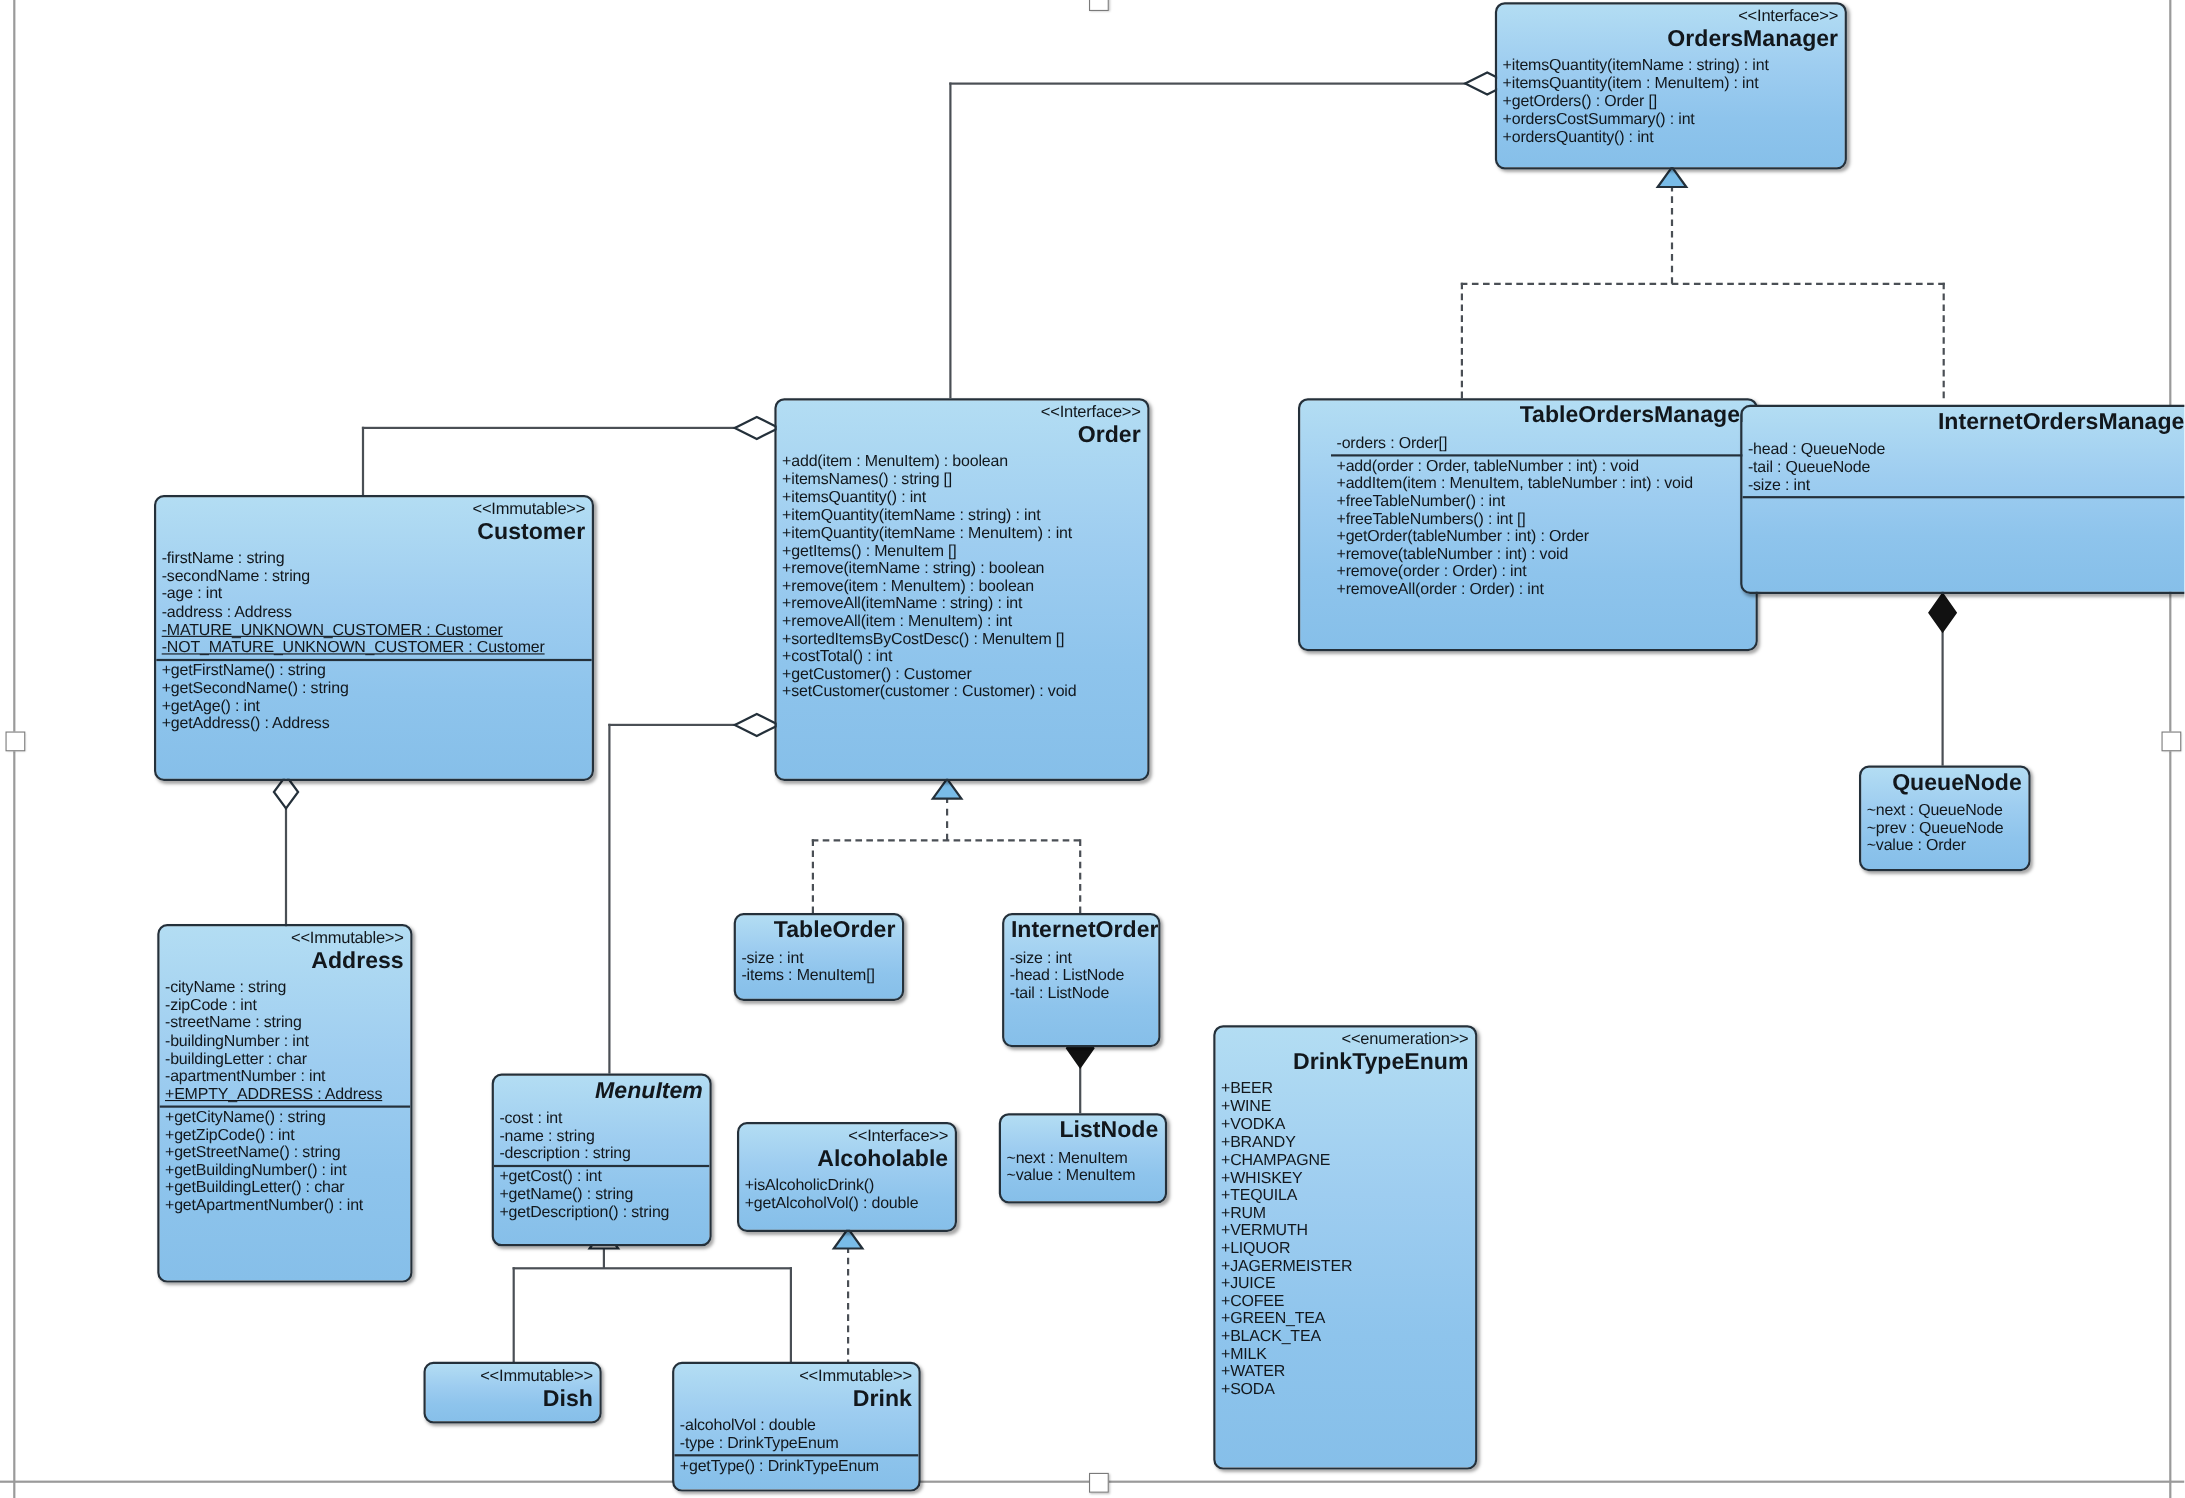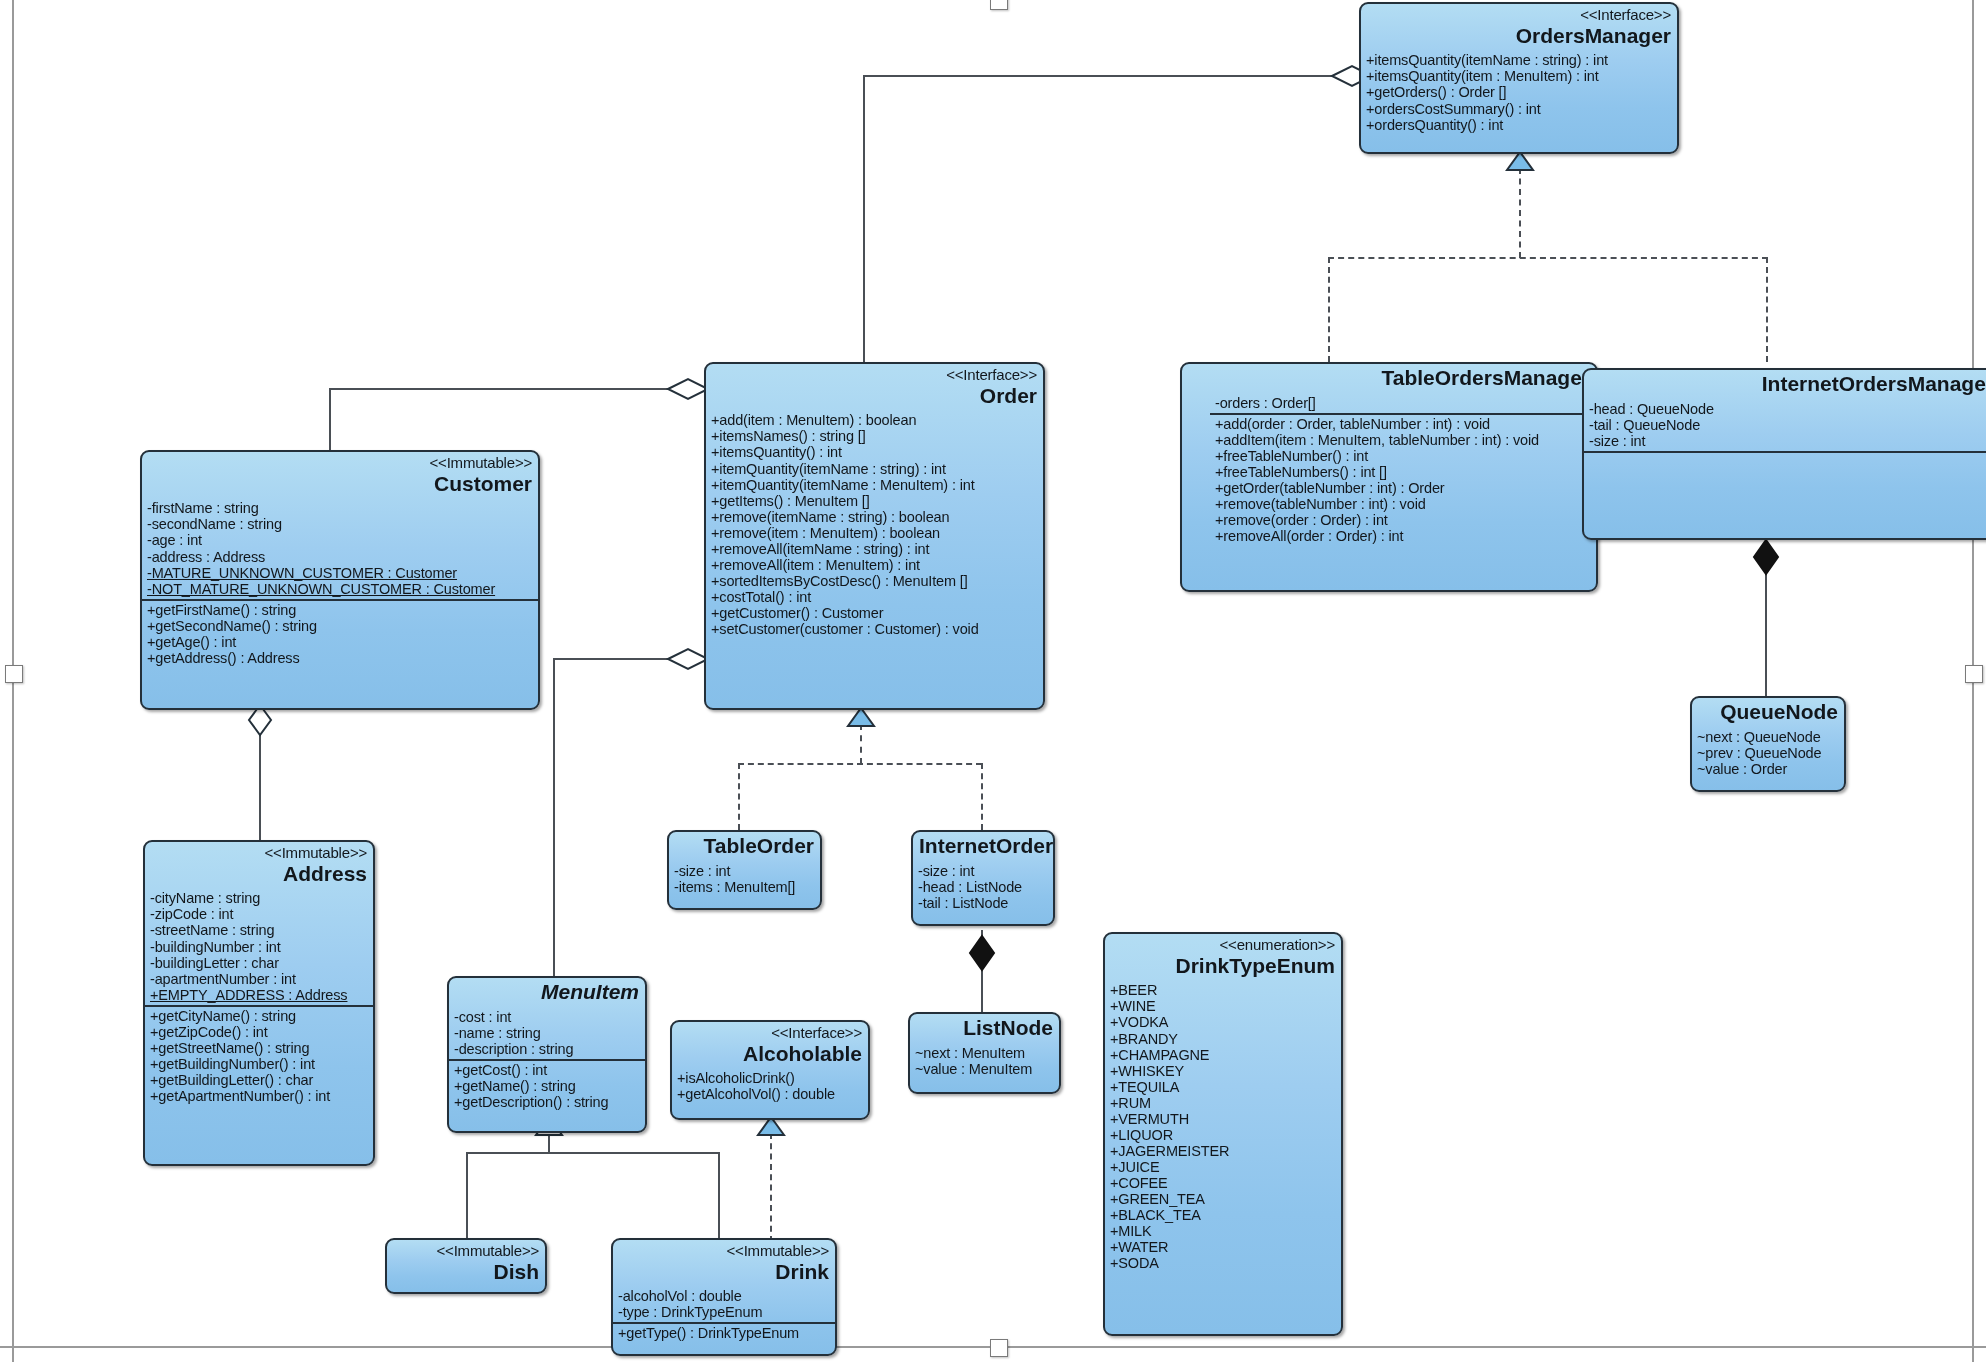--- a/index.html
+++ b/index.html
@@ -318,21 +318,21 @@
   <div class="uml" style="left:667px; top:830px; width:155px; height:80px;">
     <div class="hdr">
       <div class="cname">TableOrder</div>
     </div>
     <div class="compartment">
       <div class="row">-size : int</div>
       <div class="row">-items : MenuItem[]</div>
     </div>
   </div>
 
-  <div class="uml" style="left:911px; top:830px; width:144px; height:96px;">
+  <div class="uml" style="left:911px; top:830px; width:144px; height:122px;">
     <div class="hdr">
       <div class="cname">InternetOrder</div>
     </div>
     <div class="compartment">
       <div class="row">-size : int</div>
       <div class="row">-head : ListNode</div>
       <div class="row">-tail : ListNode</div>
     </div>
   </div>
 

